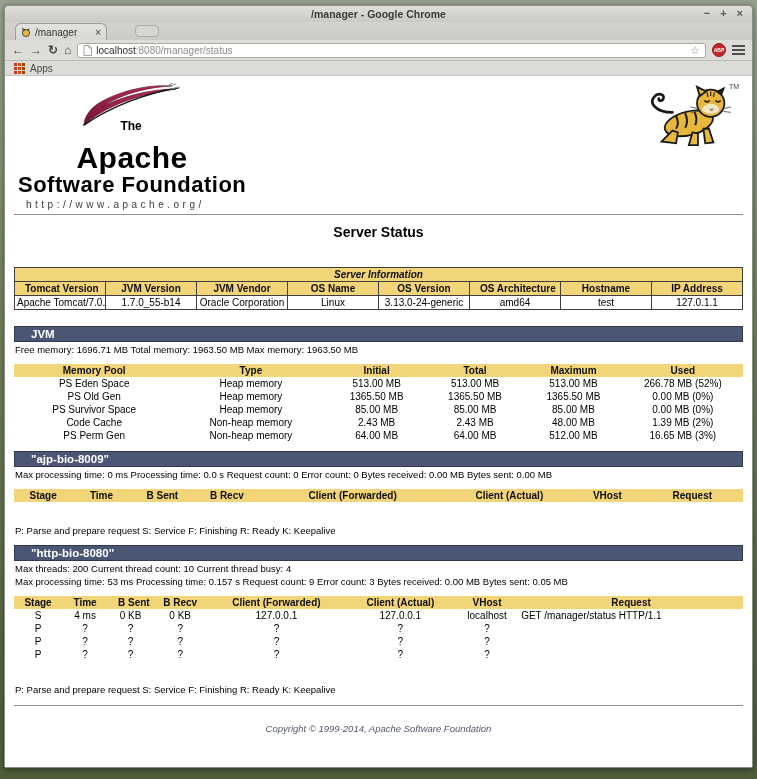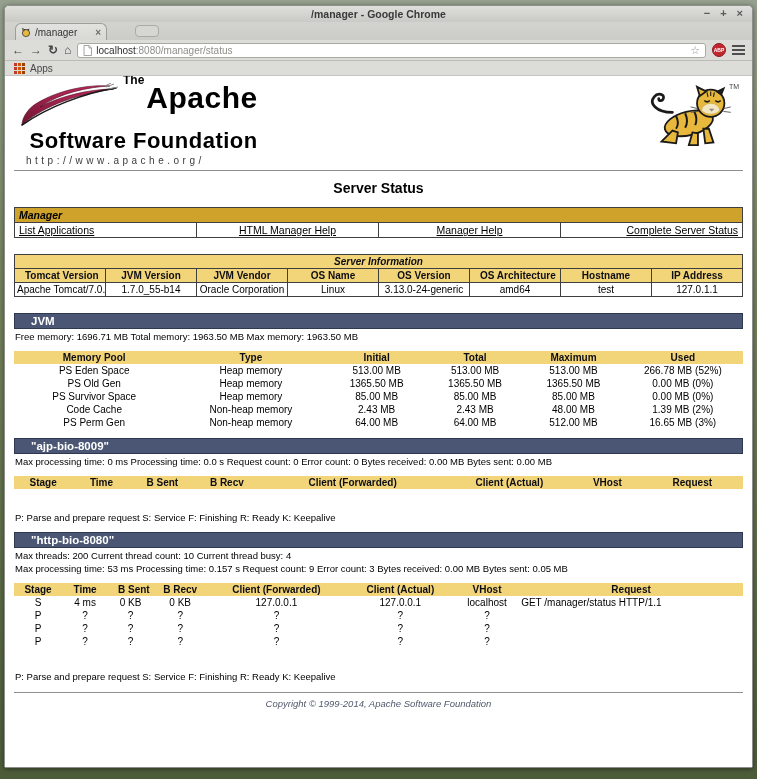--- a/index.html
+++ b/index.html
@@ -60,21 +60,21 @@
     height: 15px; flex: 0 0 15px; background: #dcdcd8; border-bottom: 1px solid #c4c4c0;
     display: flex; align-items: center; gap: 5px; padding: 0 9px; font-size: 10px; color: #474747;
   }
   .apps-grid { display: grid; grid-template-columns: repeat(3,3px); grid-gap: 1px; }
   .apps-grid i { width: 3px; height: 3px; display: block; }
   .apps-grid i:nth-child(3n+1){ background:#c0392b; } .apps-grid i:nth-child(3n+2){ background:#d35400; } .apps-grid i:nth-child(3n){ background:#a04000; }
   
   .page { flex: 1; background: #fff; padding: 7px 9px 0; overflow: hidden; color: #000; }
   .masthead { display: flex; justify-content: space-between; align-items: flex-start; }
   .apache-logo { display: flex; flex-direction: column; padding-left: 4px; }
-  .apache-top { display: flex; align-items: flex-start; }
+  .apache-top { display: flex; align-items: center; flex-direction: column; }
   .apache-the { font-size: 12px; font-weight: bold; position: relative; top: -10px; margin-right: 2px; }
   .apache-name { font-size: 30px; font-weight: bold; letter-spacing: .5px; line-height: 1; }
   .apache-sf { font-size: 22px; font-weight: bold; line-height: 1.1; letter-spacing: .5px; text-align: right; }
   .apache-url { font-size: 10px; letter-spacing: 3.5px; color: #3c3c3c; margin: 2px 0 0 8px; }
   .tomcat-logo { position: relative; width: 96px; height: 64px; margin: 2px 6px 0 0; }
   .tm { position: absolute; right: -2px; top: -2px; font-size: 7px; color: #444; }
   .divider { border: none; border-top: 1px solid #8f8f8f; margin: 4px 0; }
   .page-title { text-align: center; font-size: 14px; font-weight: bold; margin: 9px 0 11px; }
   table { width: 100%; border-collapse: collapse; table-layout: fixed; }
   .bordered th, .bordered td { border: 1px solid #3f3f3f; }
@@ -105,21 +105,21 @@
   .t-conn1 th:nth-child(4){width:7.4%} .t-conn1 th:nth-child(5){width:19%} .t-conn1 th:nth-child(6){width:15%}
   .t-conn1 th:nth-child(7){width:8.8%} .t-conn1 th:nth-child(8){width:30.7%}
   .t-conn1 td:last-child { text-align: left; }
   .dark-bar {
     background: var(--section-dark, #4A5674); color: #fff; font-weight: bold; font-size: 11.5px;
     padding: 1px 16px; border: 1px solid #2e3850;
   }
   .stat-line { font-size: 9.5px; margin: 2px 0 0 1px; }
   .legend { font-size: 9.5px; margin: 23px 0 0 1px; }
   .gap6 { height: 6px; } .gap9 { height: 9px; } .gap16 { height: 16px; }
-  .footer { text-align: center; font-style: italic; font-size: 9.5px; color: #52596b; margin-top: 5px; }
+  .footer { text-align: center; font-style: italic; font-size: 9.5px; color: #52596b; margin-top: 17px; }
 </style>
 </head>
 <body>
 
 <div class="window">
 
   <div class="titlebar">
     <span>/manager - Google Chrome</span>
     <span class="win-controls">
       <span>−</span>
@@ -221,33 +221,20 @@
           <path d="M62,26 l-8,-2 M62,29 l-8,1 M90,26 l8,-2 M90,29 l8,1" stroke="#555" stroke-width="1" fill="none"></path>
           <path d="M72,8 l1,5 M76,7 l0,5 M80,8 l-1,5" stroke="#1a1a1a" stroke-width="1.2"></path>
         </svg>
       </div>
     </div>
 
     <hr class="divider">
 
     <div class="page-title">Server Status</div>
 
-    <table class="bordered">
-      <tbody>
-          <tr>
-            <th class="sec-title" colspan="4">Manager</th>
-          </tr>
-      <tr class="links-row">
-        <td><a href="#">List Applications</a></td>
-        <td><a href="#">HTML Manager Help</a></td>
-        <td><a href="#">Manager Help</a></td>
-        <td><a href="#">Complete Server Status</a></td>
-      </tr>
-    </tbody>
-      </table>
 
     <div class="gap16"></div>
 
     <table class="bordered data-table t-si">
       <tbody>
           <tr>
             <th class="sec-title" colspan="8">Server Information</th>
           </tr>
       <tr>
             <th>Tomcat Version</th>

